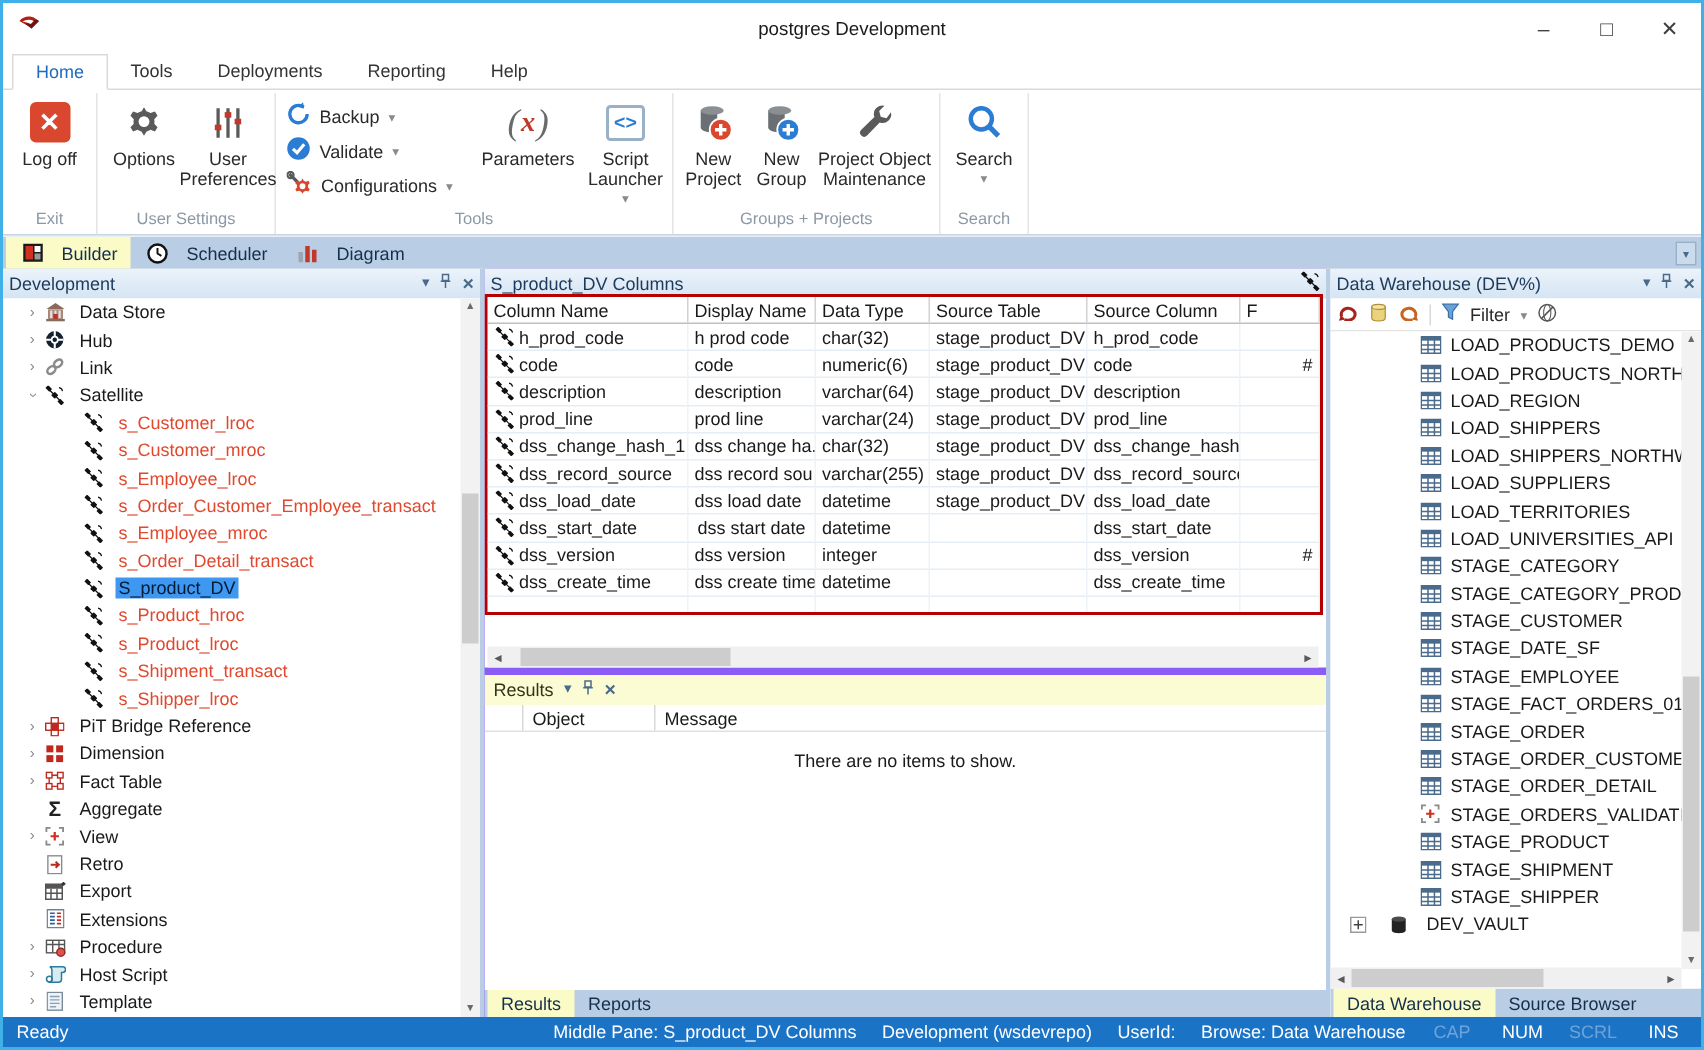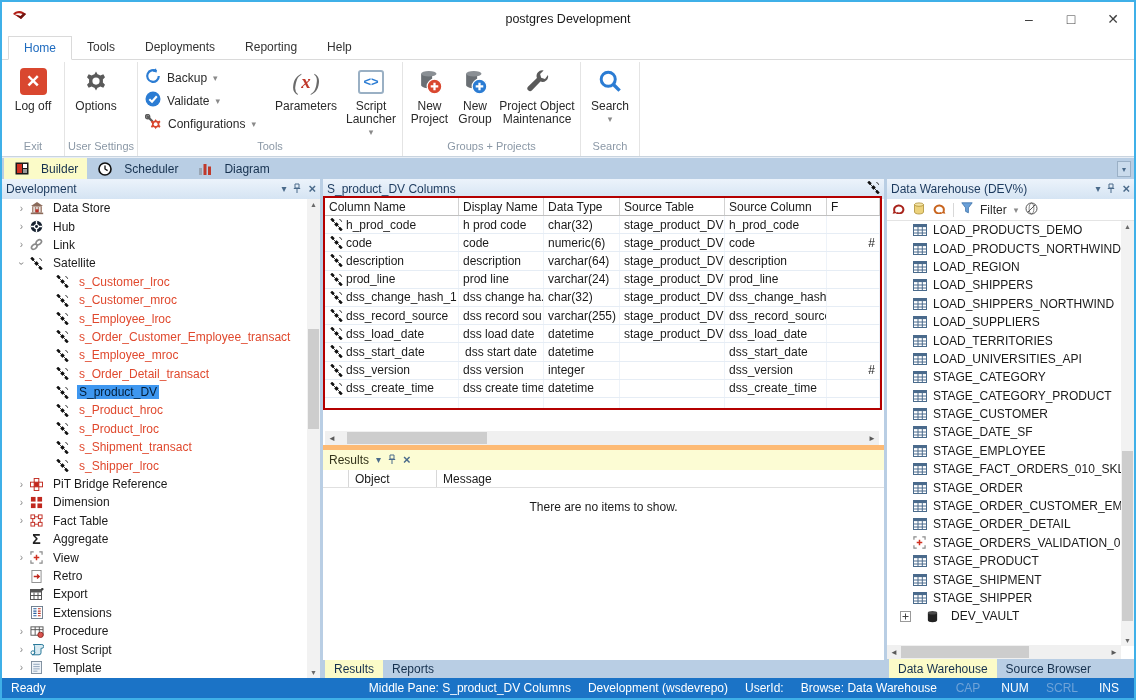--- a/index.html
+++ b/index.html
@@ -33,21 +33,21 @@
 .px{color:#c0392b;font-size:19px;font-weight:bold;font-style:italic;font-family:"Liberation Serif",serif;margin:0 1px}
 .scripticon{width:26px;height:24px;border:2px solid #9ab0c4;border-radius:3px;color:#2b7cd3;font-weight:bold;font-size:13px;display:flex;align-items:center;justify-content:center}
 
 .wstabs{flex:0 0 22px;background:#b9cee4;display:flex;align-items:stretch;padding-left:2px;position:relative;border-top:1px solid #e8eef6}
 .wstab{display:flex;align-items:center;gap:5px;padding:0 9px;font-size:12px;color:#15304e}
 .wstab.active{background:#fbfbc8}
 .wsdrop{position:absolute;right:3px;top:3px;width:14px;height:16px;background:#cadbec;border:1px solid #9ab0c6;color:#4a6a8a;font-size:8px;display:flex;align-items:center;justify-content:center}
 
 .main{flex:1;display:flex;background:#b9cee4;gap:3px;overflow:hidden}
 .leftpane{flex:0 0 318px;background:#fff;display:flex;flex-direction:column;overflow:hidden}
-.midpane{flex:0 0 561px;position:relative;background:#fdba74;overflow:hidden}
+.midpane{flex:0 0 561px;position:relative;background:#8b5cf6;overflow:hidden}
 .rightpane{flex:1;background:#fff;display:flex;flex-direction:column;overflow:hidden}
 .phead{height:20px;background:linear-gradient(#ecf3fb,#d5e4f3);display:flex;align-items:center;padding:0 4px;font-size:12px;color:#1c3a5e;flex:0 0 20px}
 .phead .sp{flex:1}
 .picon{color:#4a6a8a;font-size:10px;margin-left:7px;line-height:10px}
 .picon.x{font-size:13px;font-weight:bold}
 
 .tree{flex:1;position:relative;overflow:hidden;background:#fff}
 .trow{height:18.4px;display:flex;align-items:center;font-size:12px;color:#1a1a1a;white-space:nowrap}
 .texp{width:13px;margin-left:13px;color:#8a8a8a;font-size:10px;text-align:center;flex:0 0 13px}
 .texp.down{transform:rotate(90deg)}
@@ -79,21 +79,21 @@
 .rc2{flex:1;padding:0 6px;display:flex;align-items:center}
 .rmsg{flex:1;display:flex;justify-content:center;padding-top:12px;font-size:12px;color:#1a1a1a}
 .midtabs{position:absolute;left:0;top:481px;bottom:0;width:100%;background:#b9cee4;display:flex;padding-left:2px}
 .btab{padding:0 9px;font-size:12px;color:#15304e;display:flex;align-items:center}
 .btab.active{background:#fbfbc8}
 
 .rtoolbar{flex:0 0 22px;background:#fff;border-bottom:1px solid #e4e4e4;display:flex;align-items:center;padding:0 5px;gap:7px;font-size:12px;color:#2a2a2a}
 .tsep{width:1px;height:14px;background:#d8d8d8}
 .rbodywrap{flex:1;position:relative;overflow:hidden;background:#fff}
 .rlist{position:absolute;left:0;top:0;right:13px;bottom:13px;overflow:hidden}
-.wrow{height:18.4px;display:flex;align-items:center;font-size:12px;color:#1a1a1a;padding-left:24px;white-space:nowrap}
+.wrow{height:18.4px;display:flex;align-items:center;font-size:12px;color:#1a1a1a;padding-left:58px;white-space:nowrap}
 .wrow.vault{padding-left:10px;gap:5px}
 .wrow .tico{margin-right:5px}
 .hs-right{left:0;right:13px;bottom:0}
 .rtabs{flex:0 0 19px;background:#b9cee4;display:flex;padding-left:2px}
 
 .statusbar{flex:0 0 20px;background:#1b73c6;color:#fff;display:flex;align-items:center;font-size:12px;padding:0 9px;white-space:nowrap}
 .sspacer{flex:1}
 .sitem{margin-left:17px}
 .stog{margin-left:15px;width:32px;text-align:center}
 .stog.off{color:#6fa3d8}
@@ -142,20 +142,37 @@
     <div class="rgroup">
       <div class="rbody">
         <div class="bigbtn">
           <span class="icn">
             <svg width="24" height="24" viewBox="0 0 20 20">
                 <path d="M10 1.2 L11.3 3.5 A6.8 6.8 0 0 1 13.6 4.5 L16.1 3.6 L17.5 6 L15.7 7.9 A6.8 6.8 0 0 1 15.7 10.4 L17.5 12.3 L16.1 14.7 L13.6 13.8 A6.8 6.8 0 0 1 11.3 14.8 L10 17.1 L8.7 14.8 A6.8 6.8 0 0 1 6.4 13.8 L3.9 14.7 L2.5 12.3 L4.3 10.4 A6.8 6.8 0 0 1 4.3 7.9 L2.5 6 L3.9 3.6 L6.4 4.5 A6.8 6.8 0 0 1 8.7 3.5 Z" fill="#5a5a5a"></path>
                 <circle cx="10" cy="9.2" r="3" fill="#fff"></circle>
               </svg>
           </span>
           <span>Options</span>
+        </div>
+        <div class="bigbtn">
+          <span class="icn">
+            <svg width="22" height="24" viewBox="0 0 20 20">
+                <g stroke="#5a5a5a" stroke-width="2">
+                  <line x1="4" y1="1" x2="4" y2="19"></line>
+                  <line x1="10" y1="1" x2="10" y2="19"></line>
+                  <line x1="16" y1="1" x2="16" y2="19"></line>
+                </g>
+                <g fill="#c0392b">
+                  <rect x="2" y="11" width="4" height="3.4"></rect>
+                  <rect x="8" y="3.4" width="4" height="3.4"></rect>
+                  <rect x="14" y="7.4" width="4" height="3.4"></rect>
+                </g>
+              </svg>
+          </span>
+          <span>User Preferences</span>
         </div>
       </div>
       <div class="rlabel">User Settings</div>
     </div>
     <div class="rgroup">
       <div class="rbody">
         <div class="stack">
           <div class="srow">
             <span><svg width="16" height="16" viewBox="0 0 16 16">
                   <path d="M13.8 8 a5.8 5.8 0 1 1 -2.3 -4.6" fill="none" stroke="#2b7cd3" stroke-width="2.2"></path>

